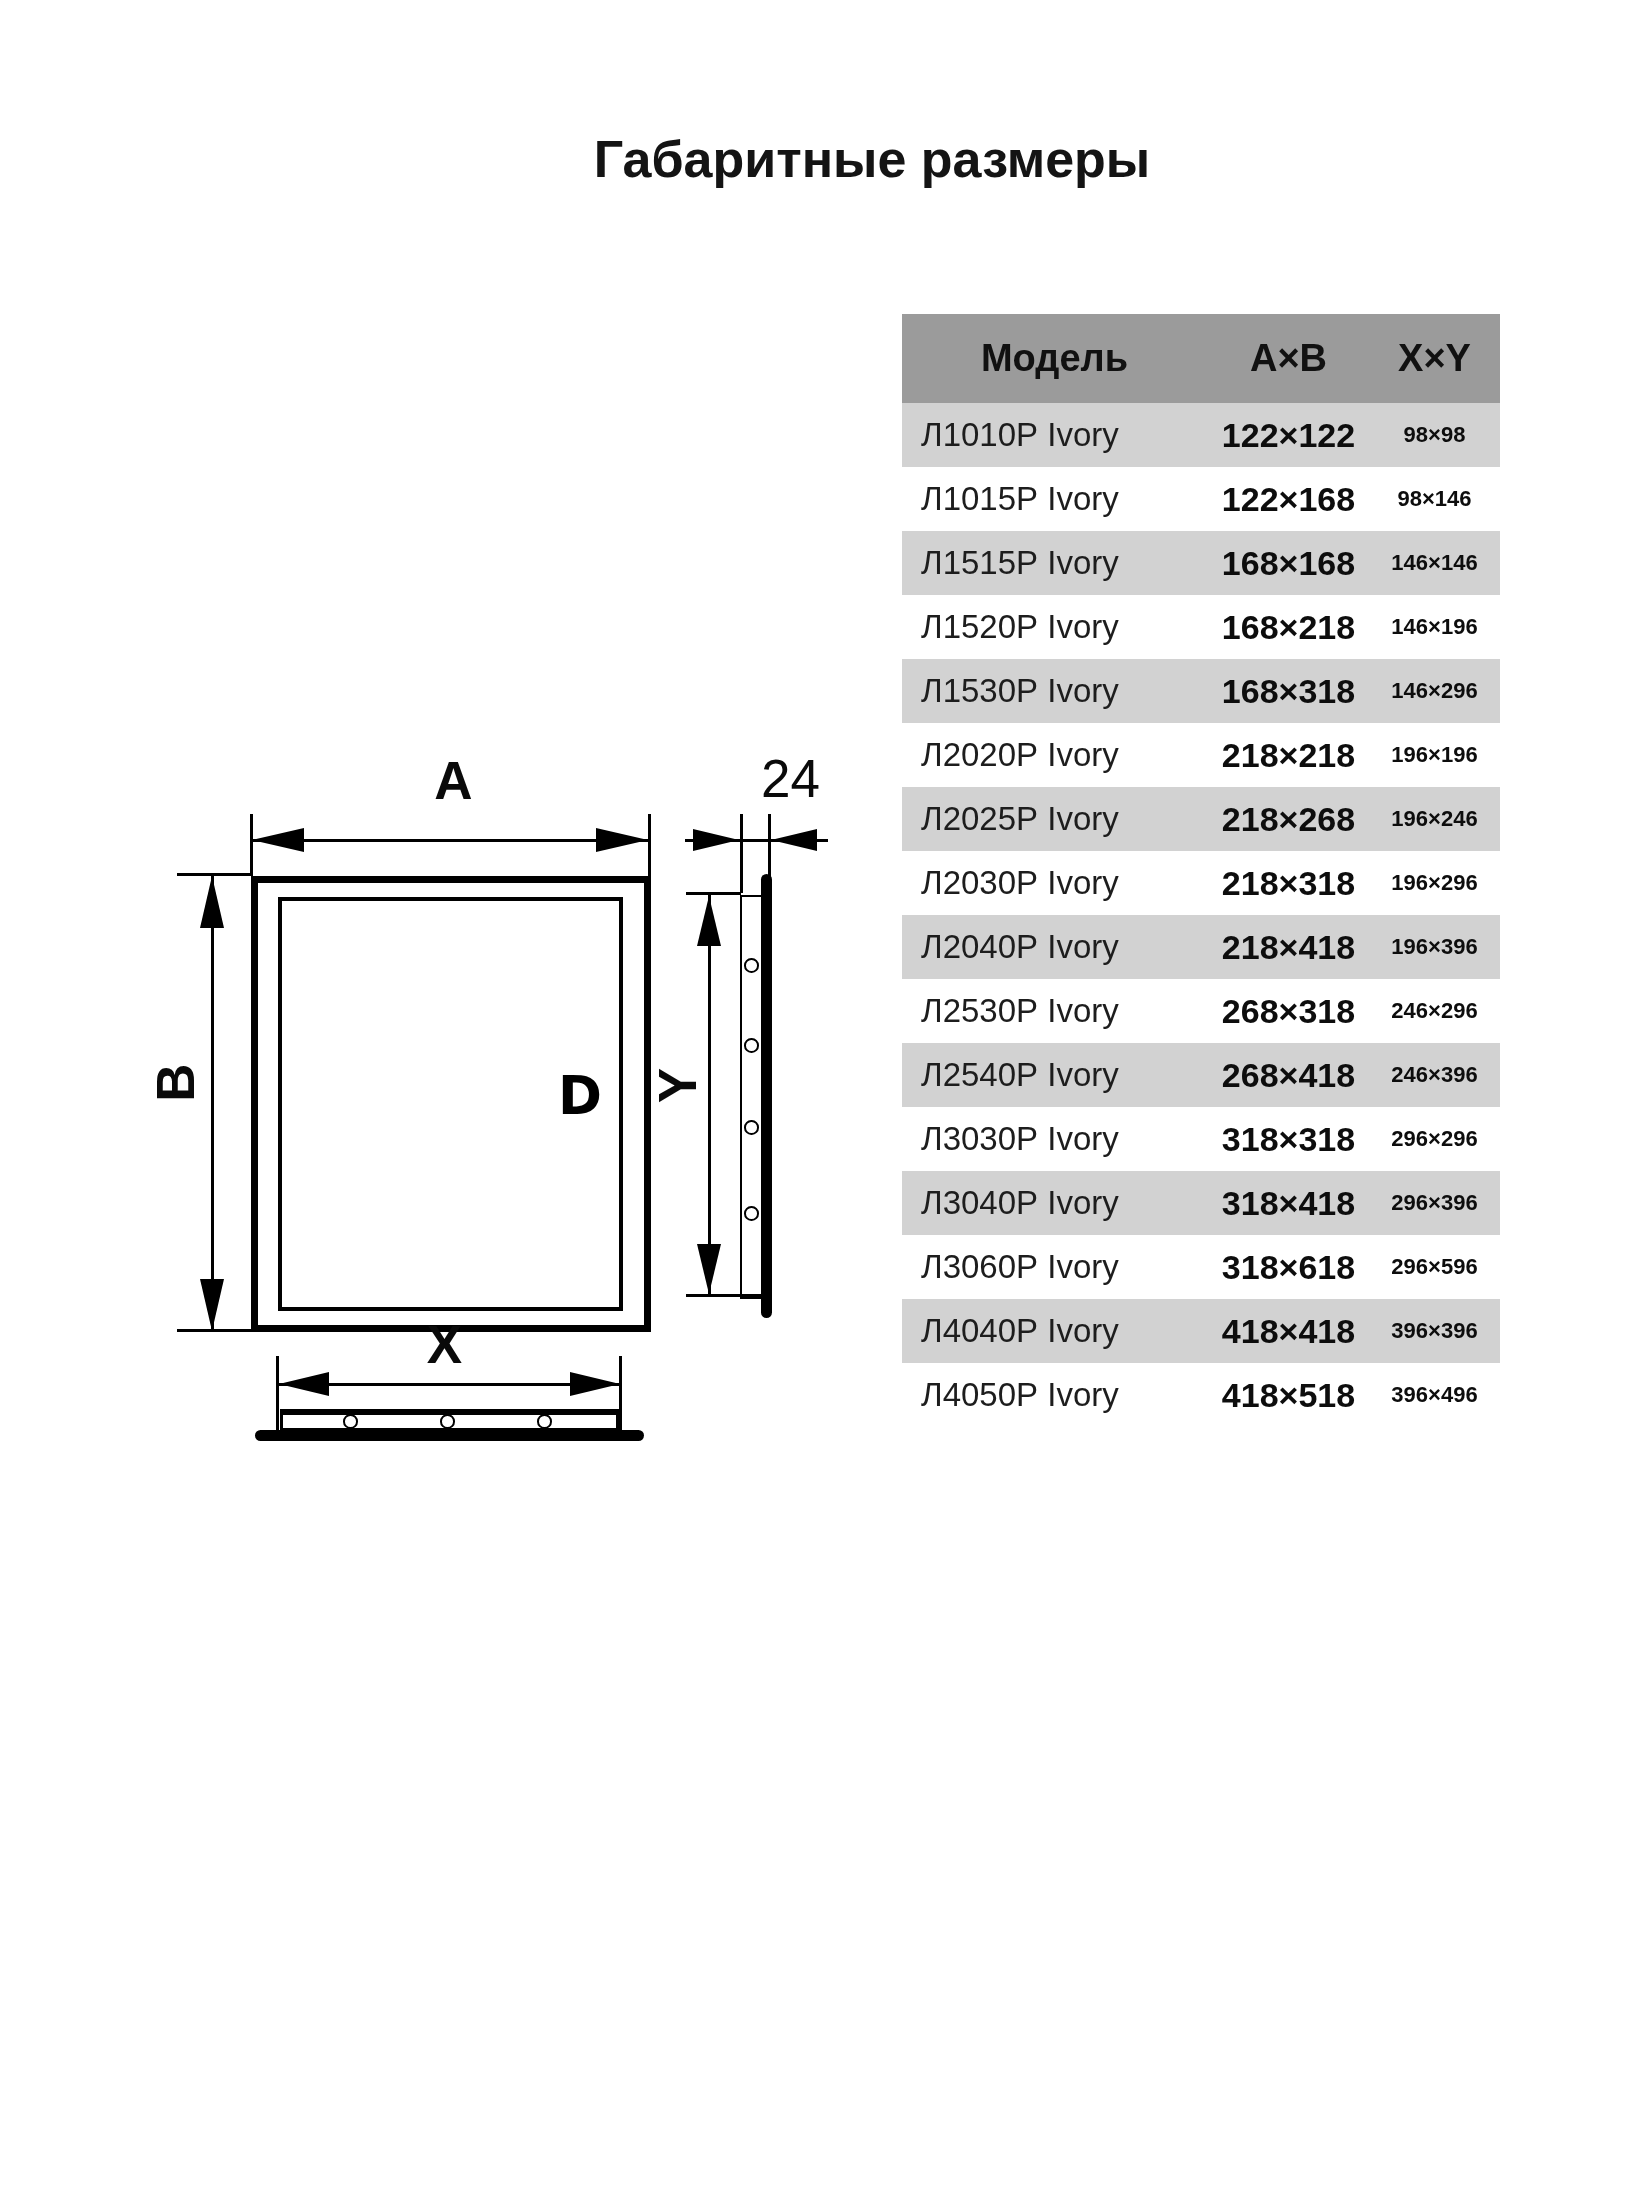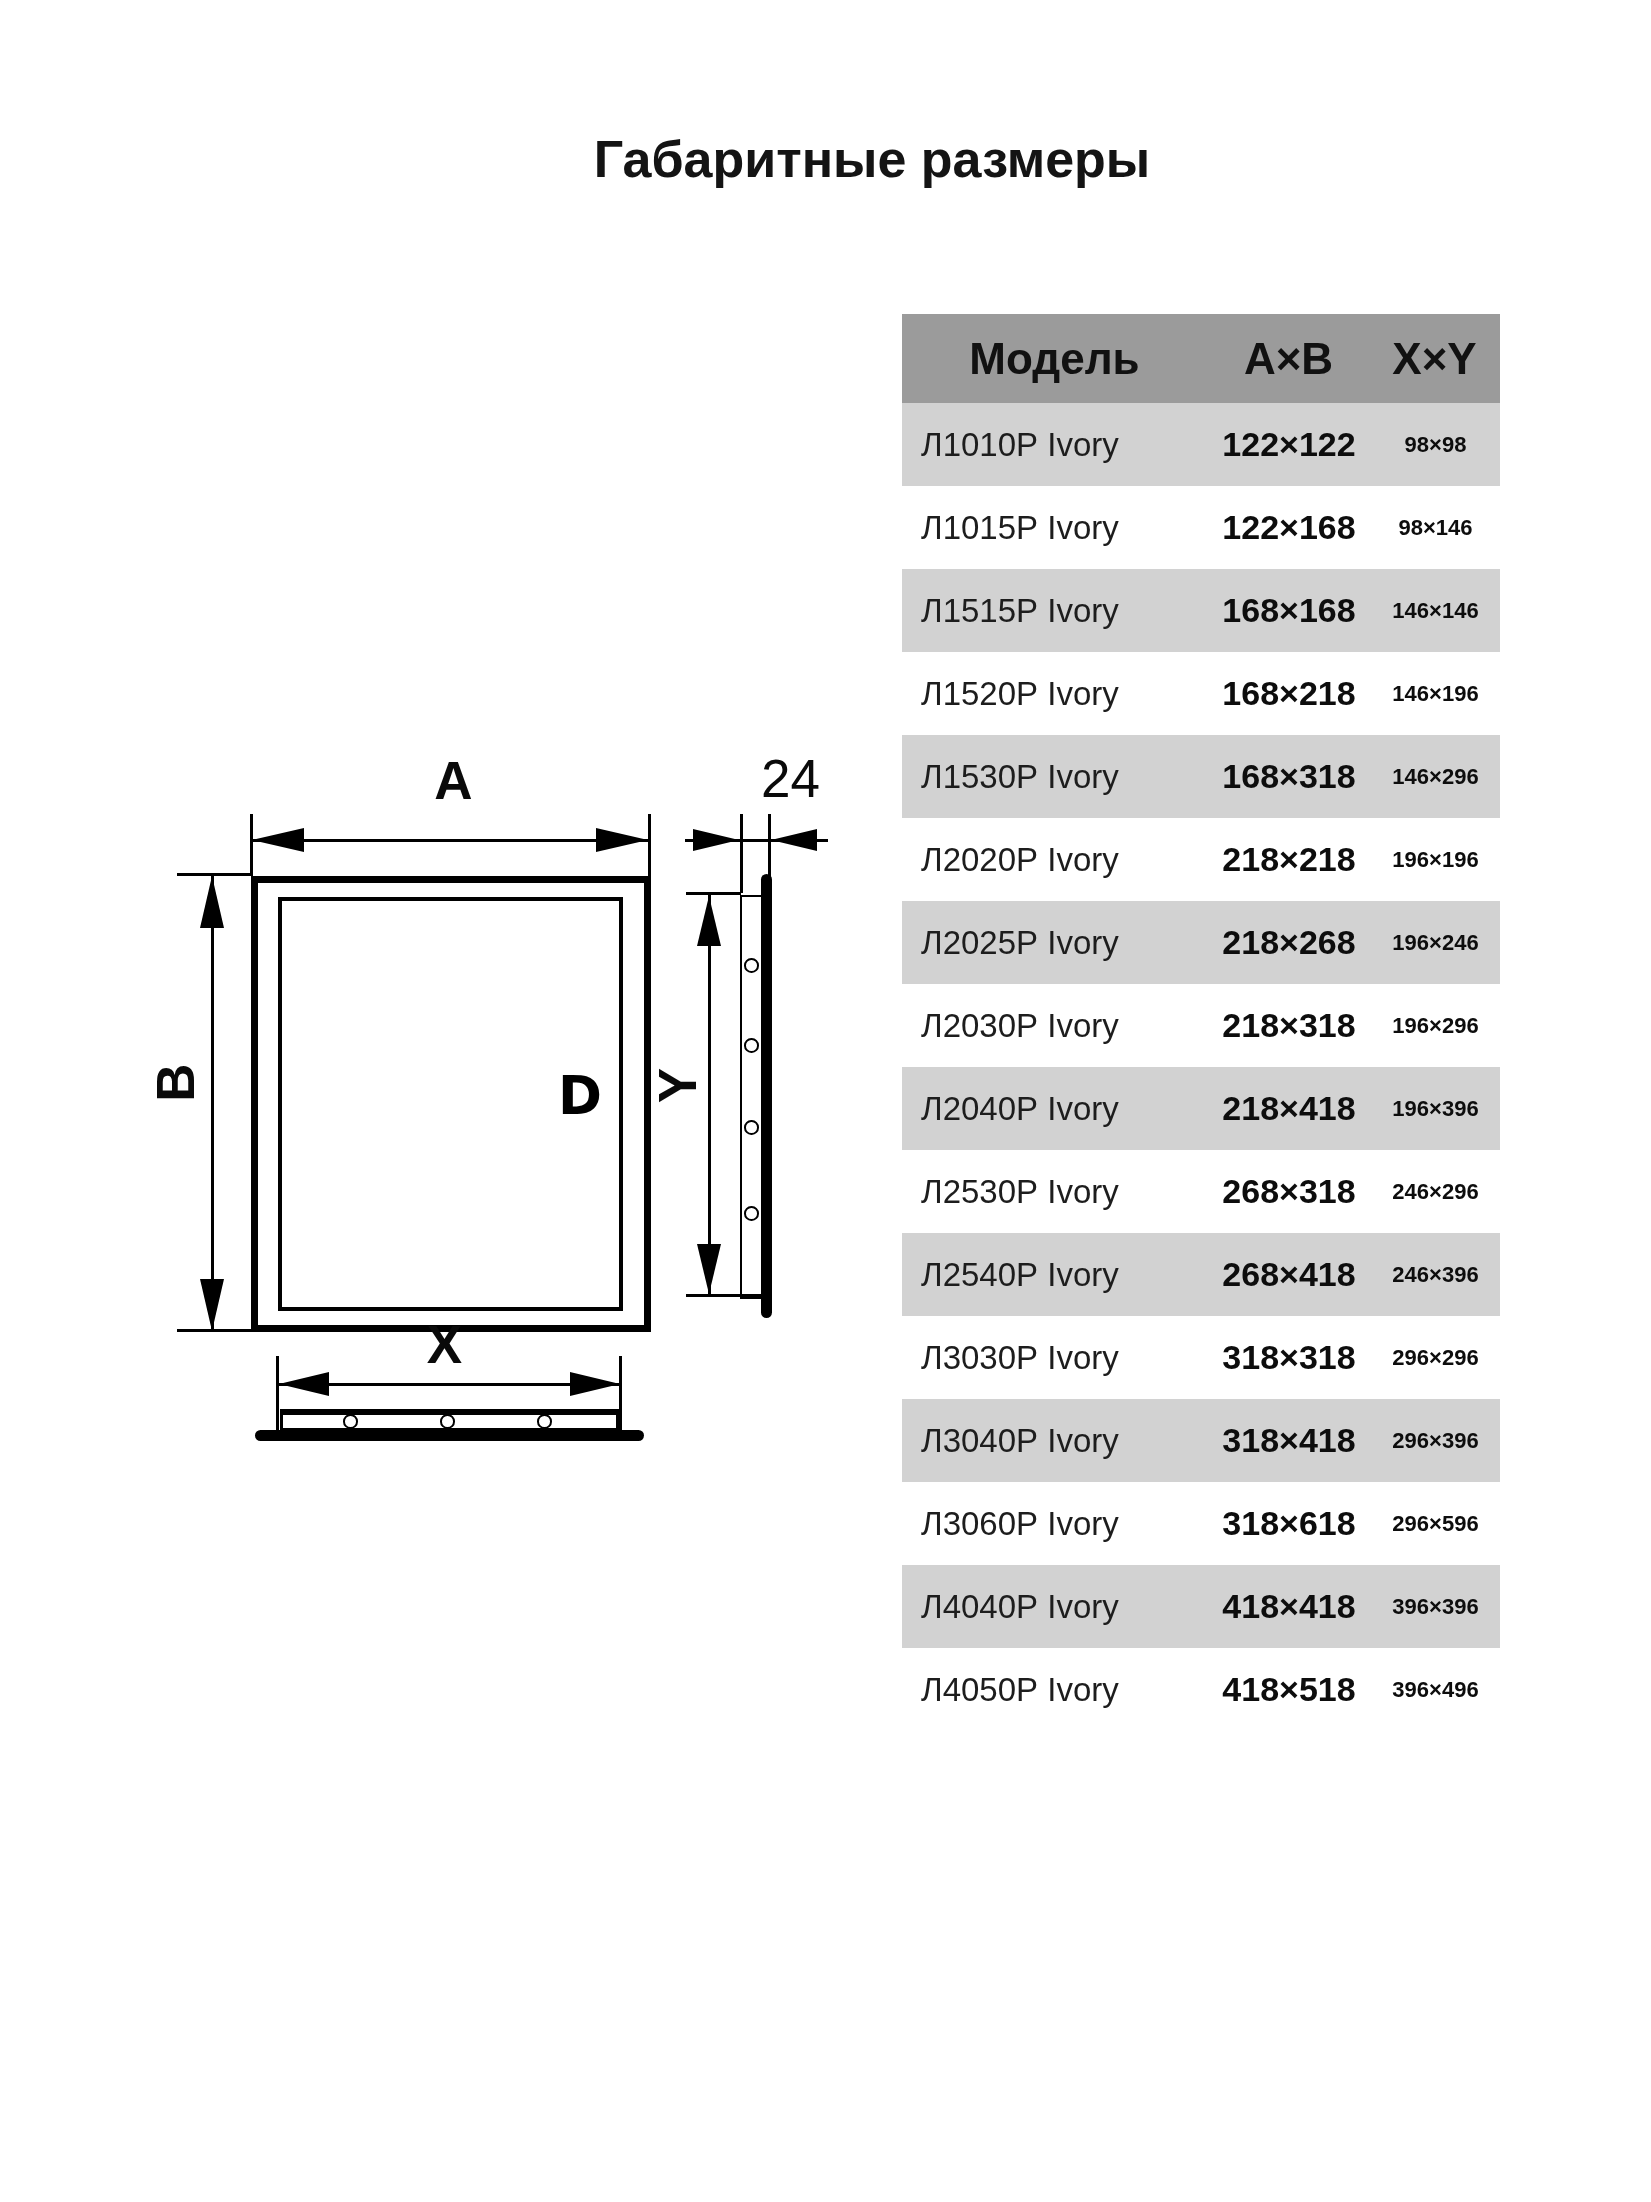--- a/index.html
+++ b/index.html
@@ -34,25 +34,25 @@
   .hole{position:absolute;width:14.6px;height:14.6px;border:2.6px solid var(--line);border-radius:50%;background:#fff;}
   .bv-flange{position:absolute;left:255px;top:1430px;width:389px;height:11.2px;background:var(--line);border-radius:6px;}
 
   
   .sv-bar{position:absolute;left:761px;top:874px;width:11.2px;height:444px;background:var(--line);border-radius:6px;}
   .sv-strip{position:absolute;left:740px;top:895px;width:23px;height:404px;background:#fff;border:2.6px solid var(--line);}
 
   
   .spec-table{position:absolute;left:902px;top:314px;width:598px;}
   .thead{display:flex;height:89px;background:var(--header-bg);align-items:center;}
-  .thead span{font-weight:700;font-size:44px;color:#111;text-align:center;}
+  .thead span{font-weight:700;font-size:38px;color:#111;text-align:center;}
   .h-model{width:305px;}
   .h-ab{width:163px;}
   .h-xy{width:129px;}
-  .trow{display:flex;height:83px;align-items:center;background:#fff;justify-content:space-between;}
+  .trow{display:flex;height:64px;align-items:center;background:#fff;}
   .trow:nth-child(odd){background:var(--row-alt);}
   .c-model{width:305px;padding-left:19px;font-size:33px;font-weight:400;color:#1d1d1d;white-space:nowrap;}
   .c-ab{width:163px;text-align:center;font-size:34px;font-weight:700;color:#0d0d0d;white-space:nowrap;}
   .c-xy{width:129px;text-align:center;font-size:22px;font-weight:700;color:#0d0d0d;white-space:nowrap;}
 </style>
 </head>
 <body>
 
 <div class="page">
 

